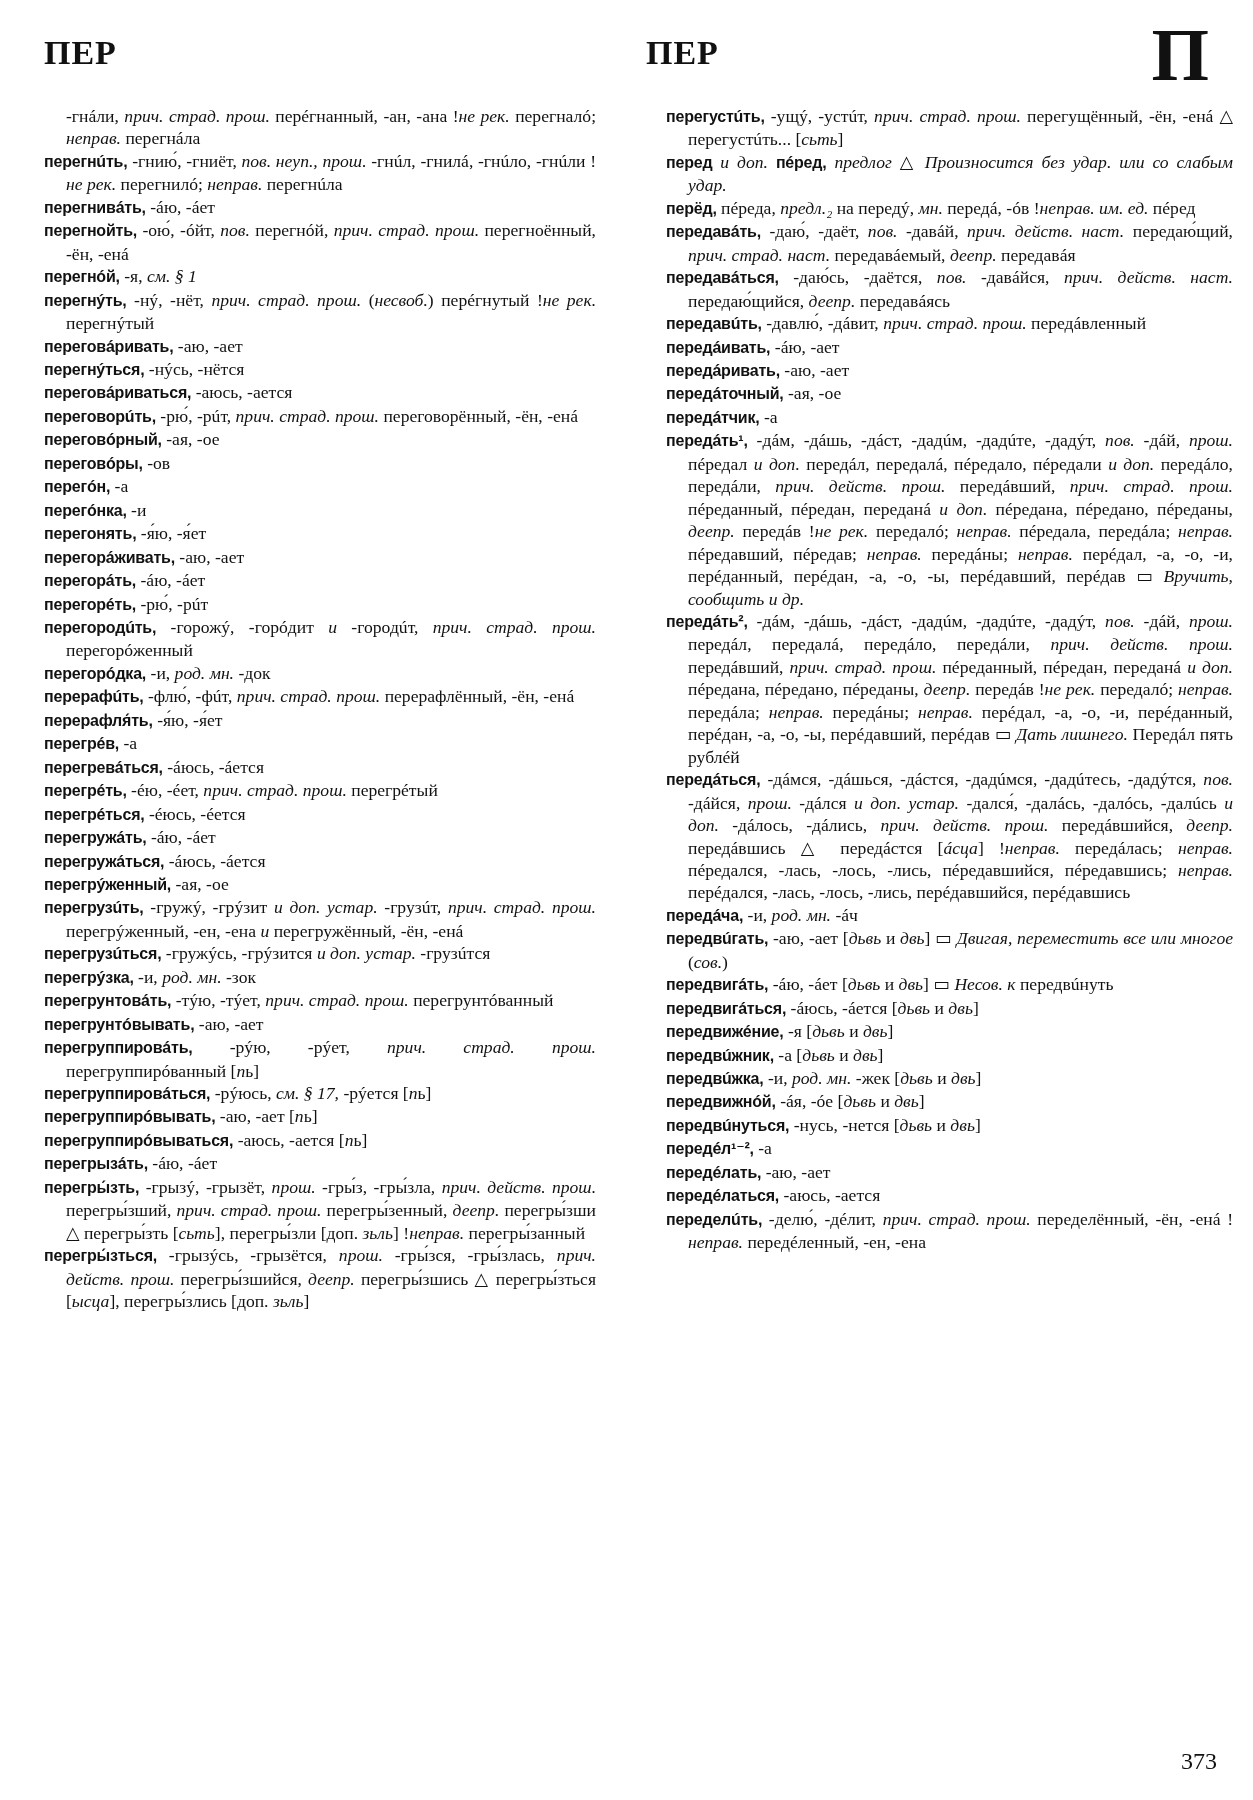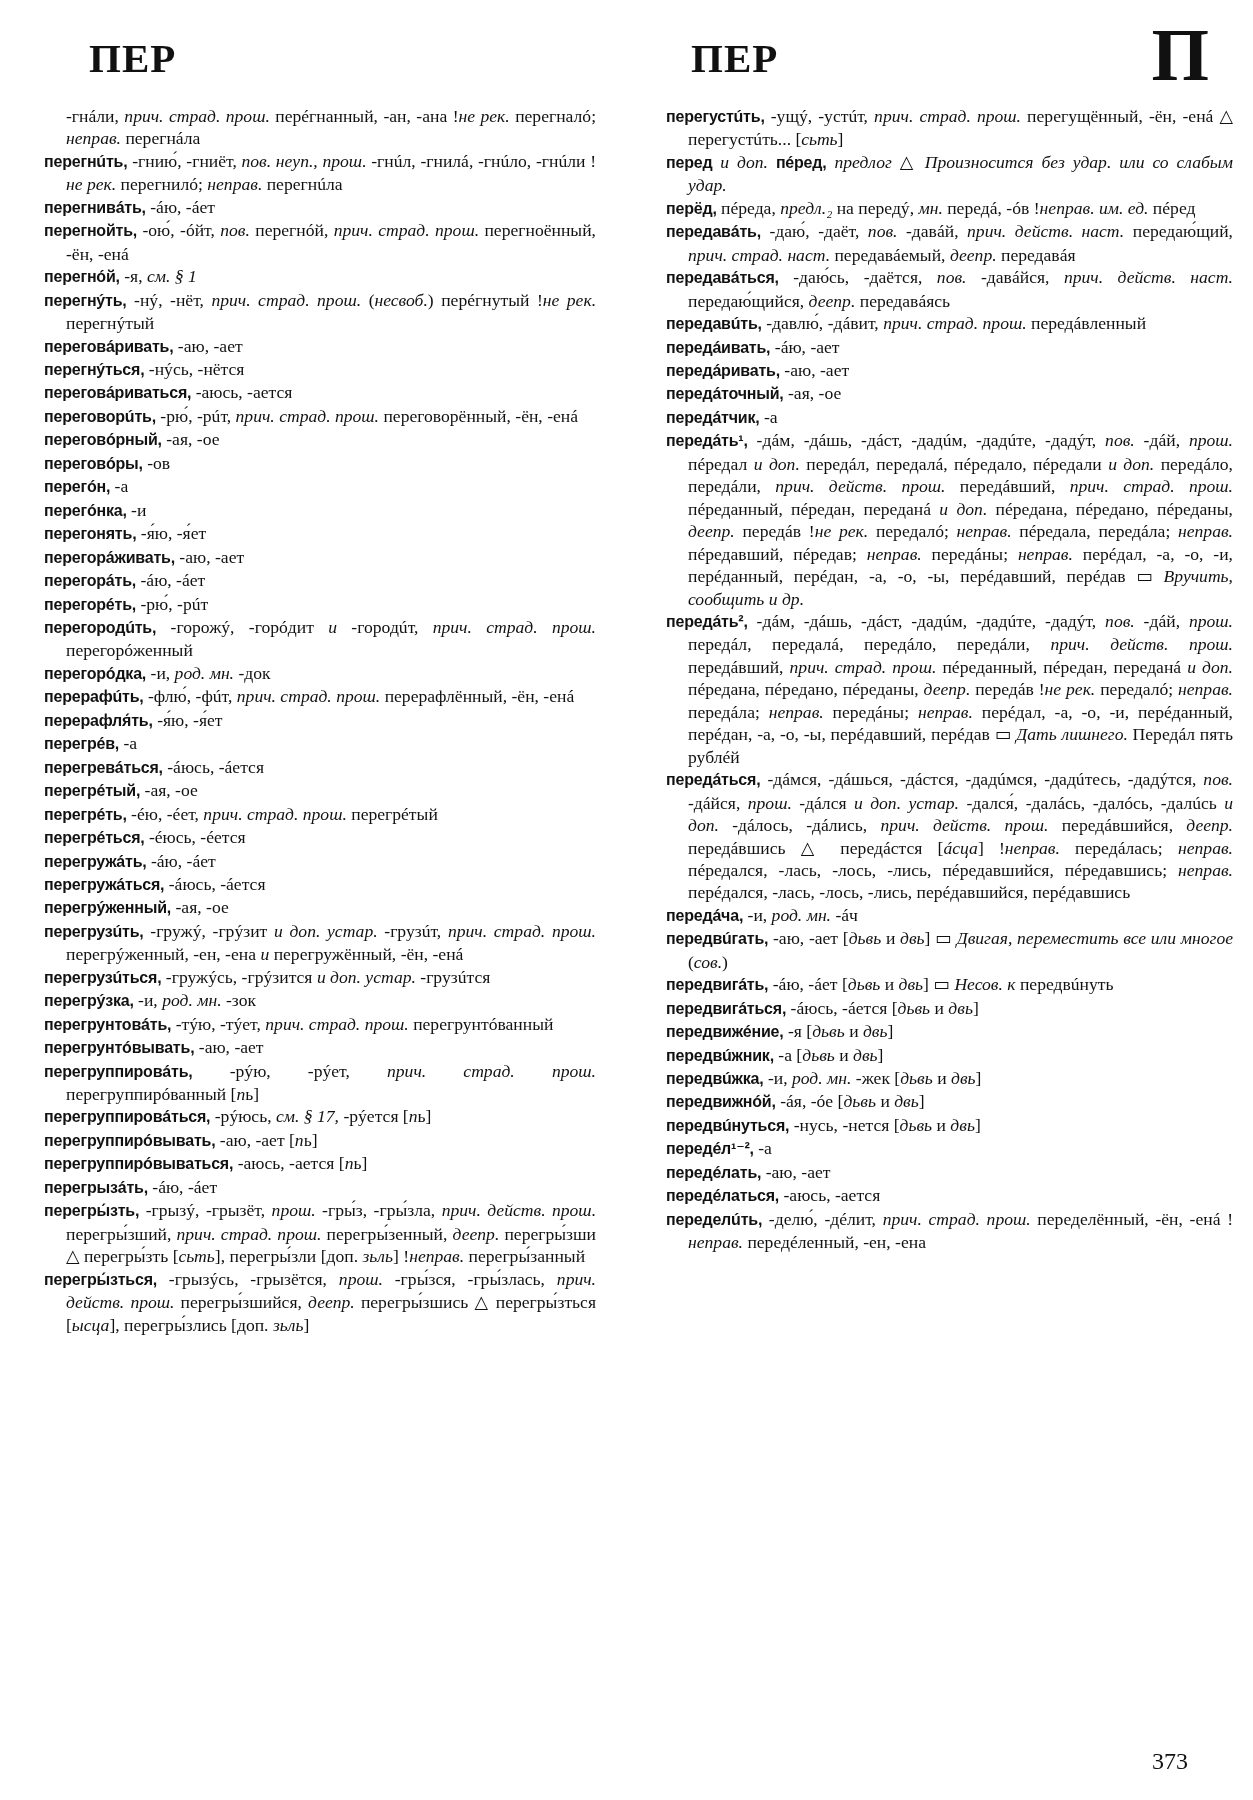--- a/index.html
+++ b/index.html
@@ -1,29 +1,29 @@
 <!DOCTYPE html>
 <html><head>
 <meta charset="utf-8">
 <style>
   html,body{margin:0;padding:0;background:#fff;}
   body{width:1253px;height:1800px;position:relative;overflow:hidden;color:#111;
        font-family:"Liberation Serif","DejaVu Serif",serif;}
-  .hdr{position:absolute;top:34px;font-family:"Liberation Serif",serif;font-weight:bold;font-size:41px;letter-spacing:1px;margin-left:45px;}
+  .hdr{position:absolute;top:34px;font-family:"Liberation Serif",serif;font-weight:bold;font-size:34px;letter-spacing:1px;}
   .hdr-left{left:44px;}
   .hdr-right{left:646px;}
   .letter{position:absolute;top:18px;right:44px;font-family:"Liberation Serif",serif;font-weight:bold;font-size:74px;line-height:1;}
   .col{position:absolute;top:105px;font-size:17.6px;line-height:22.45px;text-align:justify;}
   .col-left{left:44px;width:552px;}
   .col-right{left:666px;width:567px;}
   .entry{padding-left:22px;text-indent:-22px;margin:0;}
   .entry.cont{padding-left:22px;text-indent:0;}
   .b{font-weight:bold;font-family:"Liberation Sans","DejaVu Sans",sans-serif;font-size:16px;letter-spacing:-0.2px;}
   .i{font-style:italic;}
-  .page-num{position:absolute;top:1748px;left:1152px;font-size:24px;font-family:"Liberation Serif",serif;}
+  .page-num{position:absolute;top:1748px;left:1181px;font-size:24px;font-family:"Liberation Serif",serif;}
 </style>
 </head>
 <body>
 
 <div class="hdr hdr-left">ПЕР</div>
 <div class="hdr hdr-right">ПЕР</div>
 <div class="letter">П</div>
 
 <div class="col col-left" id="col-left">
     <p class="entry cont"><span>-гнáли, </span><span class="i">прич. страд. прош. </span><span>перéгнанный, -ан, -ана !</span><span class="i">не рек. </span><span>перегналó; </span><span class="i">неправ. </span><span>перегнáла</span></p>
@@ -43,21 +43,20 @@
     <p class="entry"><span class="b">перегонять,</span><span> -я́ю, -я́ет</span></p>
     <p class="entry"><span class="b">перегорáживать,</span><span> -аю, -ает</span></p>
     <p class="entry"><span class="b">перегорáть,</span><span> -áю, -áет</span></p>
     <p class="entry"><span class="b">перегорéть,</span><span> -рю́, -рúт</span></p>
     <p class="entry"><span class="b">перегородúть,</span><span> -горожý, -горóдит </span><span class="i">и </span><span>-городúт, </span><span class="i">прич. страд. прош. </span><span>перегорóженный</span></p>
     <p class="entry"><span class="b">перегорóдка,</span><span> -и, </span><span class="i">род. мн. </span><span>-док</span></p>
     <p class="entry"><span class="b">перерафúть,</span><span> -флю́, -фúт, </span><span class="i">прич. страд. прош. </span><span>перерафлённый, -ён, -енá</span></p>
     <p class="entry"><span class="b">перерафля́ть,</span><span> -я́ю, -я́ет</span></p>
     <p class="entry"><span class="b">перегрéв,</span><span> -а</span></p>
     <p class="entry"><span class="b">перегревáться,</span><span> -áюсь, -áется</span></p>
-    <p class="entry"><span class="b">перегрéтый,</span><span> -ая, -ое</span></p>
     <p class="entry"><span class="b">перегрéть,</span><span> -éю, -éет, </span><span class="i">прич. страд. прош. </span><span>перегрéтый</span></p>
     <p class="entry"><span class="b">перегрéться,</span><span> -éюсь, -éется</span></p>
     <p class="entry"><span class="b">перегружáть,</span><span> -áю, -áет</span></p>
     <p class="entry"><span class="b">перегружáться,</span><span> -áюсь, -áется</span></p>
     <p class="entry"><span class="b">перегрýженный,</span><span> -ая, -ое</span></p>
     <p class="entry"><span class="b">перегрузúть,</span><span> -гружý, -грýзит </span><span class="i">и доп. устар. </span><span>-грузúт, </span><span class="i">прич. страд. прош. </span><span>перегрýженный, -ен, -ена </span><span class="i">и </span><span>перегружённый, -ён, -енá</span></p>
     <p class="entry"><span class="b">перегрузúться,</span><span> -гружýсь, -грýзится </span><span class="i">и доп. устар. </span><span>-грузúтся</span></p>
     <p class="entry"><span class="b">перегрýзка,</span><span> -и, </span><span class="i">род. мн. </span><span>-зок</span></p>
     <p class="entry"><span class="b">перегрунтовáть,</span><span> -тýю, -тýет, </span><span class="i">прич. страд. прош. </span><span>перегрунтóванный</span></p>
     <p class="entry"><span class="b">перегрунтóвывать,</span><span> -аю, -ает</span></p>

